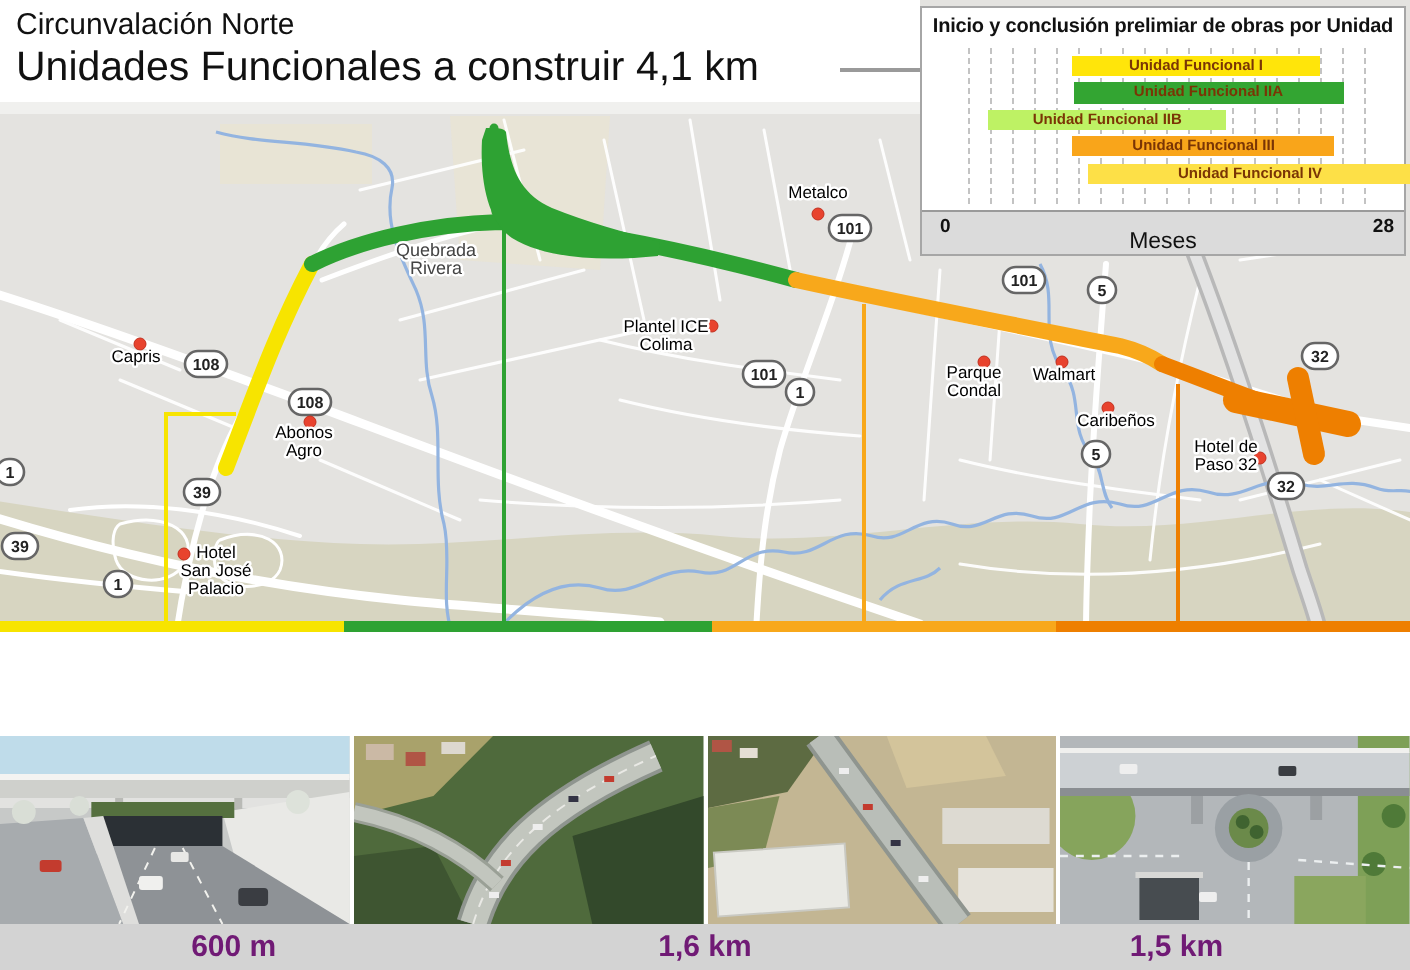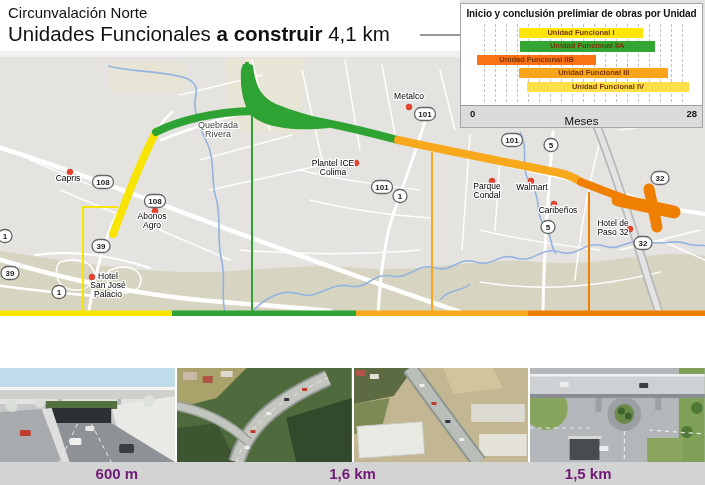--- a/index.html
+++ b/index.html
@@ -3,34 +3,34 @@
 <meta charset="utf-8">
 <style>
   html,body{margin:0;padding:0;background:#fff;}
   .stage{position:relative;width:705px;height:485px;background:#fff;overflow:hidden;
          font-family:"Liberation Sans",sans-serif;-webkit-font-smoothing:antialiased;}
   .stage *{box-sizing:border-box;}
   
   #header{position:absolute;left:8px;top:4px;z-index:6;}
   #kicker{font-size:15px;color:#111;line-height:18px;}
   #main-title{font-size:20.5px;color:#111;line-height:24px;}
-  #main-title b{font-weight:bold;}
+  #main-title b{font-weight:normal;}
   #connector{position:absolute;left:420px;top:34px;width:41px;height:2px;background:#9a9a9a;z-index:5;}
   
   #map-wrap{position:absolute;left:0;top:0;width:705px;height:317px;}
   
   #chart{position:absolute;left:460px;top:3px;width:243px;height:125px;background:#fff;
          border:1.5px solid #a6a6a6;z-index:7;}
   #chart-title{position:absolute;left:0;right:0;top:4px;text-align:center;font-size:10px;
                font-weight:bold;color:#111;letter-spacing:-.1px;}
   #plot{position:absolute;left:13px;top:20px;width:216px;height:80px;
         background-image:repeating-linear-gradient(to right,transparent 0 10px,#c3c3c3 10px 11px);
         -webkit-mask-image:repeating-linear-gradient(to bottom,#000 0 3px,transparent 3px 5px);
         mask-image:repeating-linear-gradient(to bottom,#000 0 3px,transparent 3px 5px);}
-  #bars{position:absolute;left:12px;top:20px;width:216px;height:80px;}
+  #bars{position:absolute;left:29px;top:20px;width:216px;height:80px;}
   .gbar{position:absolute;height:10.2px;display:flex;align-items:center;justify-content:center;}
   .gbar span{font-size:7.5px;font-weight:bold;color:#7a3505;white-space:nowrap;line-height:10px;}
   #axis{position:absolute;left:0;right:0;bottom:0;height:22px;background:#dbdbdb;border-top:1px solid #9a9a9a;}
   .tick{position:absolute;top:2px;font-size:9.5px;font-weight:bold;color:#111;}
   #tick0{left:9px;} #tick28{right:5px;}
   #xlabel{position:absolute;left:0;right:0;bottom:0;text-align:center;font-size:11.5px;font-weight:normal;color:#111;}
   
   #legend{position:absolute;left:0;top:316px;width:705px;height:52px;background:#fff;z-index:4;}
   
   #photos{position:absolute;left:0;top:368px;width:705px;height:94px;display:flex;gap:2px;background:#fff;}
@@ -242,24 +242,24 @@
   <div id="chart">
     <div id="chart-title">Inicio y conclusión prelimiar de obras por Unidad</div>
     <div id="plot"></div>
     <div id="bars">
         <div class="gbar" style="left: 46.2857px; width: 123.429px; top: 4px; background: rgb(255, 229, 10);">
           <span style="color: rgb(122, 53, 5);">Unidad Funcional I</span>
         </div>
         <div class="gbar" style="left: 34.7143px; width: 135px; top: 17.4px; background: rgb(51, 165, 50); margin-left: 12px;">
           <span style="color: rgb(122, 53, 5);">Unidad Funcional IIA</span>
         </div>
-        <div class="gbar" style="left: 3.85714px; width: 119.571px; top: 30.8px; background: #f97316;">
+        <div class="gbar" style="left: 3.85714px; width: 119.571px; top: 30.8px; background: #bef264;">
           <span style="color: rgb(122, 53, 5);">Unidad Funcional IIB</span>
         </div>
-        <div class="gbar" style="left: 46.2857px; width: 149px; top: 44.2px; background: rgb(249, 165, 26);">
+        <div class="gbar" style="left: 46.2857px; width: 131px; top: 44.2px; background: rgb(249, 165, 26);">
           <span style="color: rgb(122, 53, 5);">Unidad Funcional III</span>
         </div>
         <div class="gbar" style="left: 54px; width: 162px; top: 57.6px; background: #fde047;">
           <span style="color: rgb(122, 53, 5);">Unidad Funcional IV</span>
         </div>
       </div>
     <div id="axis">
       <span class="tick" id="tick0">0</span>
       <span class="tick" id="tick28">28</span>
       <div id="xlabel">Meses</div>

